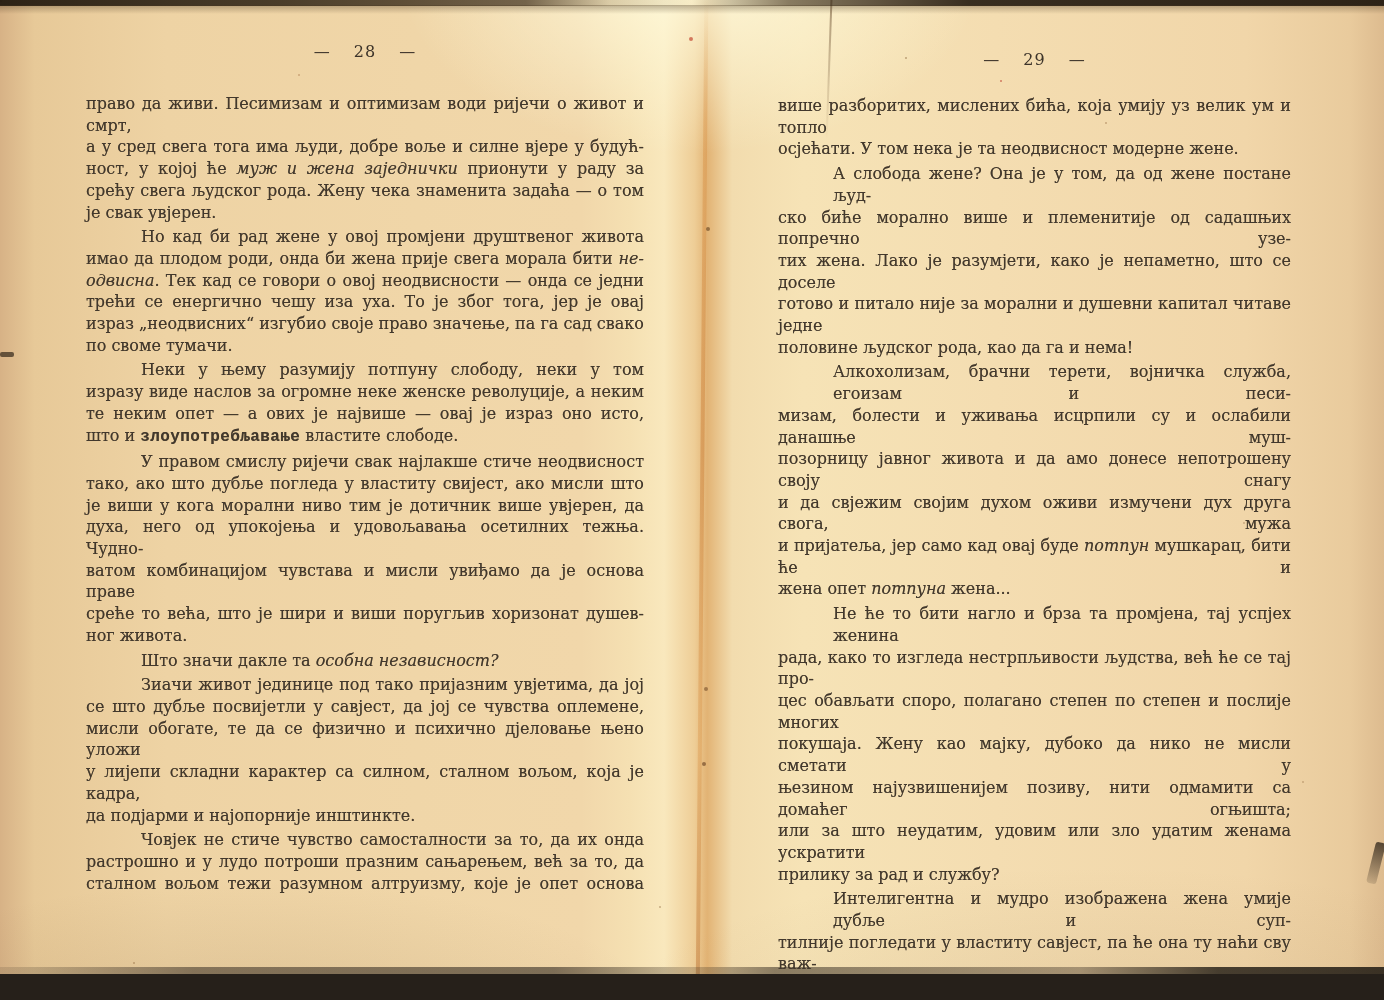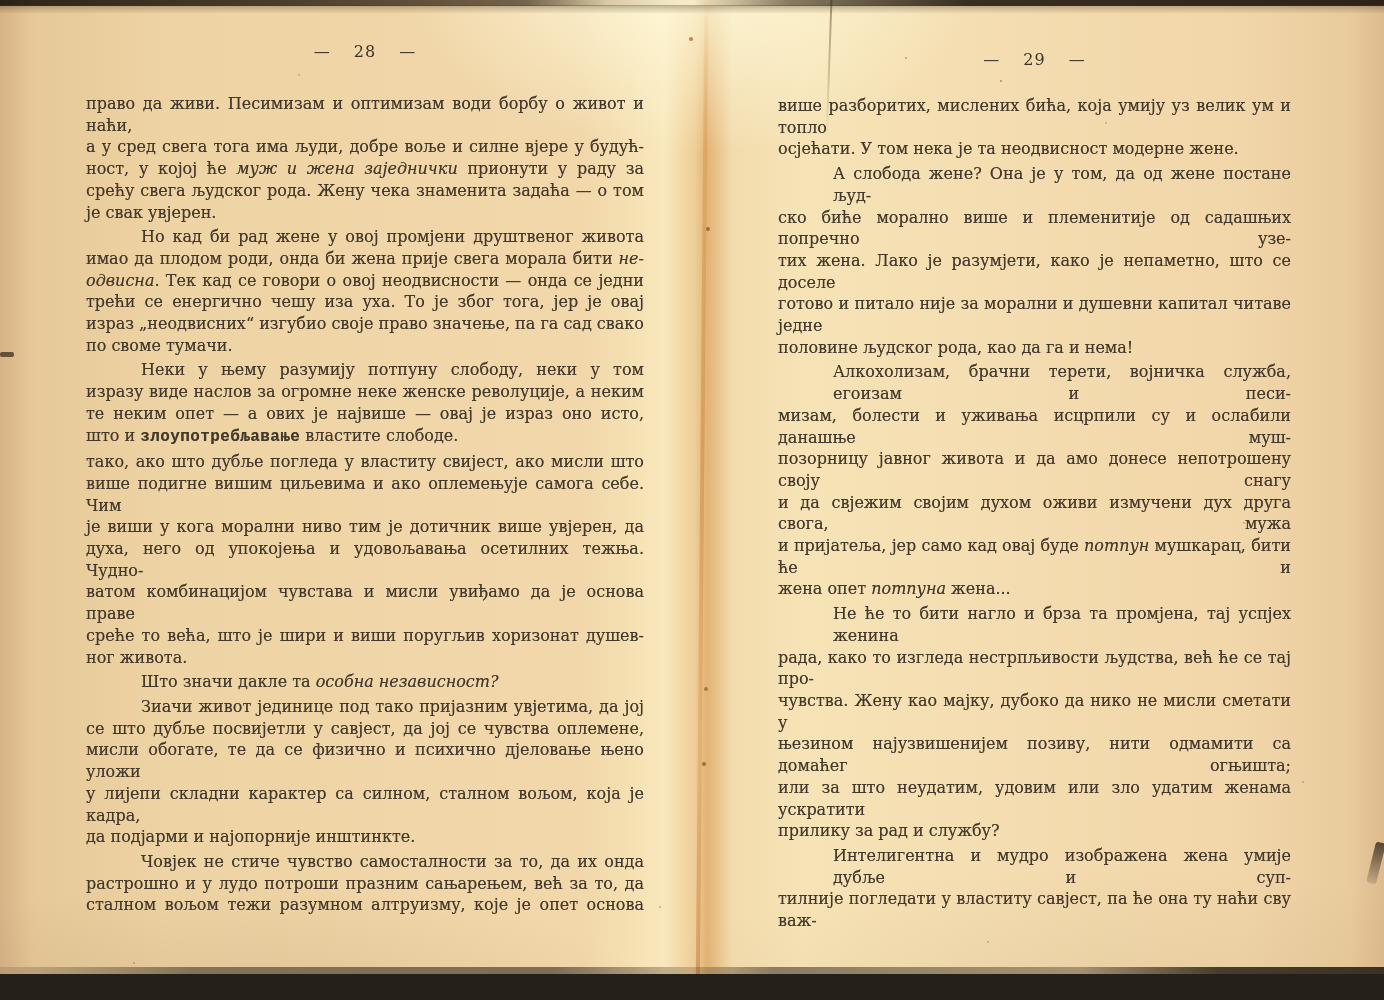--- a/index.html
+++ b/index.html
@@ -114,43 +114,43 @@
   <div class="left-edge-mark"></div>
   <div class="specks"></div>
   <div class="edge-top"></div>
   <div class="edge-top-fade"></div>
   <div class="edge-bottom"></div>
 
   <div class="page page-left">
     <div class="pagenum">— 28 —</div>
     <div class="pagebody">
         <div class="para">
-          <div class="line">право да живи. Песимизам и оптимизам води борбу о живот и наћи,</div>
+          <div class="line">право да живи. Песимизам и оптимизам води ријечи о живот и смрт,</div>
           <div class="line">а у сред свега тога има људи, добре воље и силне вјере у будућ-</div>
           <div class="line">ност, у којој ће <i>муж и жена заједнички</i> прионути у раду за</div>
           <div class="line">срећу свега људског рода. Жену чека знаменита задаћа — о том</div>
           <div class="line last">је свак увјерен.</div>
         </div>
         <div class="para">
           <div class="line indent">Но кад би рад жене у овој промјени друштвеног живота</div>
           <div class="line">имао да плодом роди, онда би жена прије свега морала бити <i>не-</i></div>
           <div class="line"><i>одвисна</i>. Тек кад се говори о овој неодвисности — онда се једни</div>
           <div class="line">трећи се енергично чешу иза уха. То је због тога, јер је овај</div>
           <div class="line">израз „неодвисних“ изгубио своје право значење, па га сад свако</div>
           <div class="line last">по своме тумачи.</div>
         </div>
         <div class="para">
           <div class="line indent">Неки у њему разумију потпуну слободу, неки у том</div>
           <div class="line">изразу виде наслов за огромне неке женске револуције, а неким</div>
           <div class="line">те неким опет — а ових је највише — овај је израз оно исто,</div>
           <div class="line last">што и <b>злоупотребљавање</b> властите слободе.</div>
         </div>
         <div class="para">
+          <div class="line indent">У правом смислу ријечи свак најлакше стиче неодвисност</div>
           <div class="line">тако, ако што дубље погледа у властиту свијест, ако мисли што</div>
-          <div class="line">више подигне вишим циљевима и ако оплемењује самога себе. Чим</div>
           <div class="line">је виши у кога морални ниво тим је дотичник више увјерен, да</div>
           <div class="line">духа, него од упокојења и удовољавања осетилних тежња. Чудно-</div>
           <div class="line">ватом комбинацијом чувстава и мисли увиђамо да је основа праве</div>
           <div class="line">среће то већа, што је шири и виши поругљив хоризонат душев-</div>
           <div class="line last">ног живота.</div>
         </div>
         <div class="para">
           <div class="line indent last">Што значи дакле та <i>особна независност?</i></div>
         </div>
         <div class="para">
@@ -186,21 +186,22 @@
           <div class="line indent">Алкохолизам, брачни терети, војничка служба, егоизам и песи-</div>
           <div class="line">мизам, болести и уживања исцрпили су и ослабили данашње муш-</div>
           <div class="line">позорницу јавног живота и да амо донесе непотрошену своју снагу</div>
           <div class="line">и да свјежим својим духом оживи измучени дух друга свога, мужа</div>
           <div class="line">и пријатеља, јер само кад овај буде <i>потпун</i> мушкарац, бити ће и</div>
           <div class="line last">жена опет <i>потпуна</i> жена...</div>
         </div>
         <div class="para">
           <div class="line indent">Не ће то бити нагло и брза та промјена, тај успјех женина</div>
           <div class="line">рада, како то изгледа нестрпљивости људства, већ ће се тај про-</div>
-          <div class="line">чувства. Жену као мајку, дубоко да нико не мисли сметати у</div>
+          <div class="line">цес обављати споро, полагано степен по степен и послије многих</div>
+          <div class="line">покушаја. Жену као мајку, дубоко да нико не мисли сметати у</div>
           <div class="line">њезином најузвишенијем позиву, нити одмамити са домаћег огњишта;</div>
           <div class="line">или за што неудатим, удовим или зло удатим женама ускратити</div>
           <div class="line last">прилику за рад и службу?</div>
         </div>
         <div class="para">
           <div class="line indent">Интелигентна и мудро изображена жена умије дубље и суп-</div>
           <div class="line">тилније погледати у властиту савјест, па ће она ту наћи сву важ-</div>
         </div>
       </div>
   </div>

